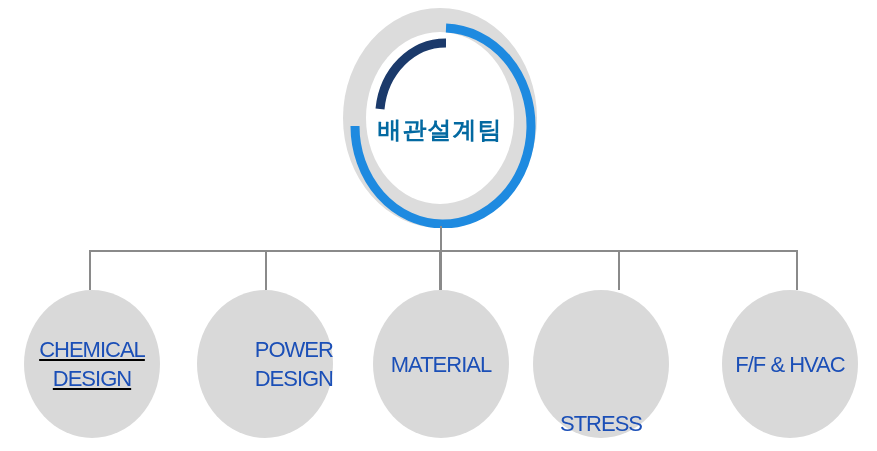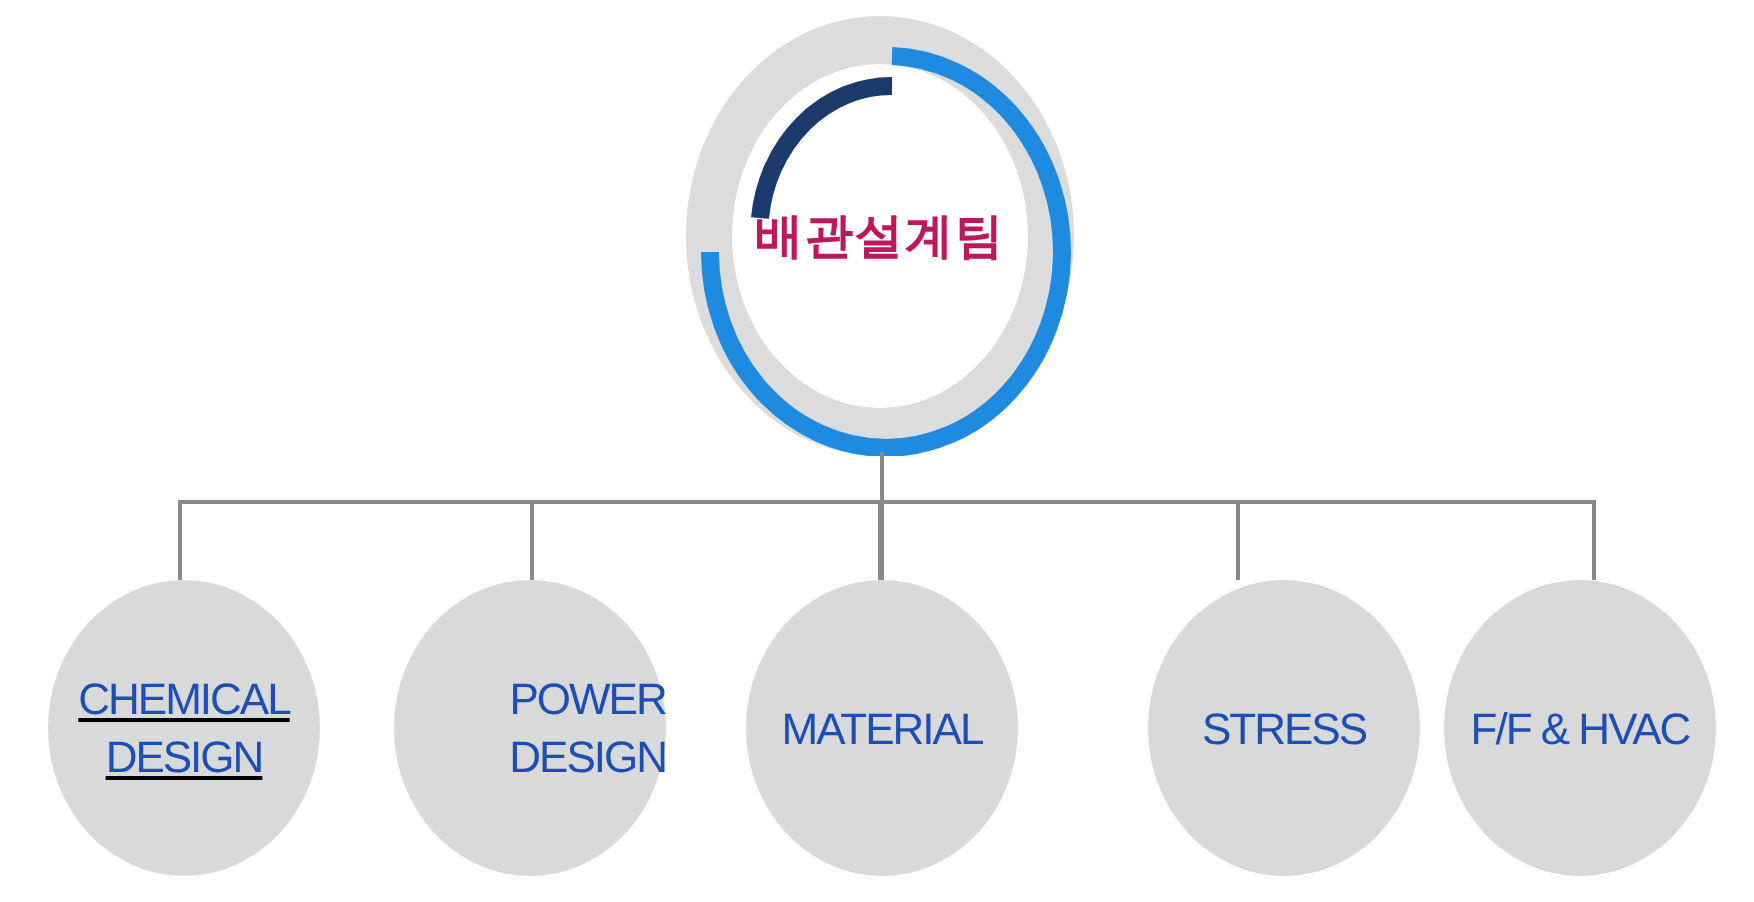--- a/index.html
+++ b/index.html
@@ -1,19 +1,19 @@
 <!DOCTYPE html>
 <html><head>
 <meta charset="utf-8">
 <style>
   html,body{margin:0;padding:0;background:#ffffff;}
   body{width:877px;height:451px;position:relative;overflow:hidden;font-family:"Liberation Sans",sans-serif;}
   .root{position:absolute;left:343px;top:8px;width:194px;height:220px;}
   .root svg{position:absolute;left:0;top:0;}
-  .root-label{position:absolute;left:0;top:0;width:194px;height:220px;display:flex;align-items:center;justify-content:center;font-family:"DejaVu Sans",sans-serif;font-weight:bold;font-size:24px;color:#be185d;letter-spacing:1px;}
+  .root-label{position:absolute;left:0;top:12px;width:194px;height:220px;display:flex;align-items:center;justify-content:center;font-family:"DejaVu Sans",sans-serif;font-weight:bold;font-size:24px;color:#0369a1;letter-spacing:1px;}
   .line{position:absolute;background:#8a8a8a;}
   .node{position:absolute;top:290px;width:136px;height:148px;border-radius:50%;background:#d9d9d9;display:flex;align-items:center;justify-content:center;text-align:center;}
   .node span{font-family:"Liberation Sans",sans-serif;font-size:22px;line-height:29px;color:#1b4fb7;letter-spacing:-1px;white-space:pre-line;}
 </style>
 </head>
 <body>
 
 <div class="root">
   <svg width="194" height="220" viewBox="0 0 194 220">
     <ellipse cx="97" cy="110" rx="97" ry="110" fill="#dcdcdc"></ellipse>
@@ -36,18 +36,18 @@
   <span>CHEMICAL
 DESIGN</span>
 </div>
 <div class="node" style="left:197px;justify-content:flex-end;">
   <span>POWER
 DESIGN</span>
 </div>
 <div class="node" style="left:373px;">
   <span>MATERIAL</span>
 </div>
-<div class="node" style="left:574px;">
+<div class="node" style="left:533px;align-items:flex-end;">
   <span>STRESS</span>
 </div>
 <div class="node" style="left:722px;">
   <span>F/F &amp; HVAC</span>
 </div>
 
 </body></html>

